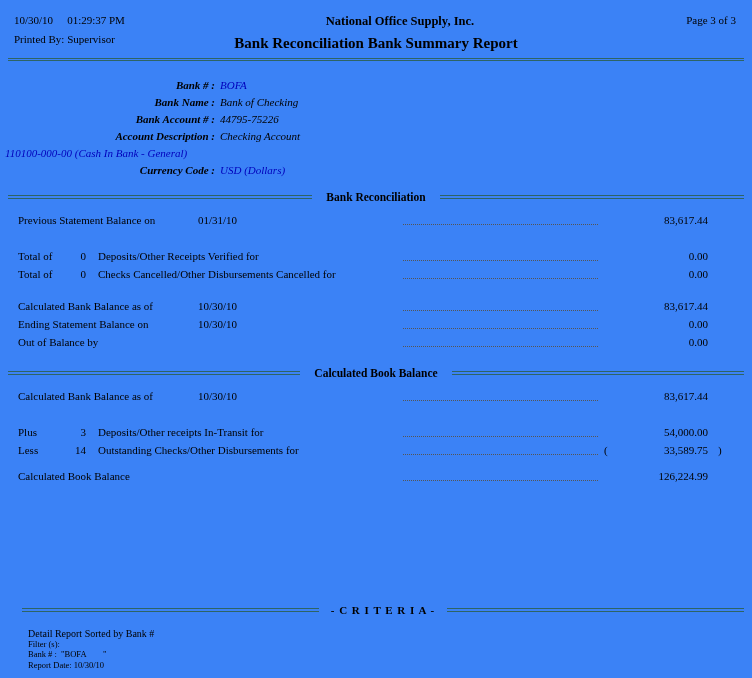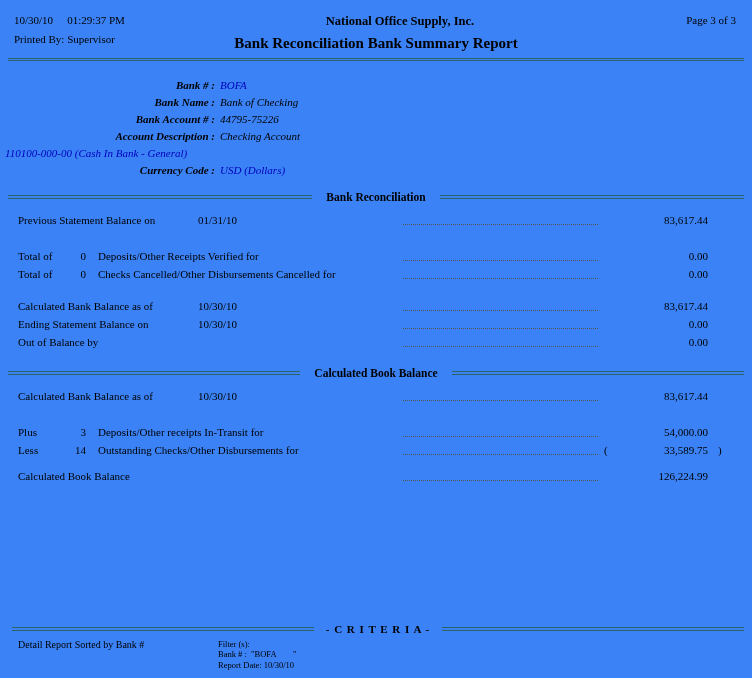--- a/index.html
+++ b/index.html
@@ -48,25 +48,25 @@
   .r-mid{width:80px;white-space:nowrap;}
   .r-fill{flex:1;}
   .r-leader{width:195px;border-bottom:1px dotted #555;align-self:flex-end;margin-bottom:4px;}
   .r-popen{width:18px;text-align:left;padding-left:6px;}
   .r-amt{width:92px;text-align:right;}
   .r-pclose{width:26px;text-align:left;padding-left:10px;}
   .gap-lg{margin-top:18px;}
   .gap-md{margin-top:14px;}
   .gap-sm{margin-top:8px;}
   
-  .criteria{position:absolute;left:4px;right:0;bottom:8px;}
+  .criteria{position:absolute;left:14px;right:0;bottom:8px;}
   .criteria-hdr{display:flex;align-items:center;margin:0 8px;}
   .criteria-hdr .dline{flex:1;height:4px;border-top:1px solid var(--rule);border-bottom:1px solid var(--rule);}
   .criteria-title{font-weight:bold;font-size:11px;padding:0 12px;letter-spacing:1px;white-space:nowrap;}
-  .criteria-body{display:flex;margin-top:4px;padding:0 14px;}
+  .criteria-body{display:flex;margin-top:12px;padding:0 14px;flex-direction:column;}
   .sorted-by{font-size:10px;width:200px;}
   .filters{font-size:8.5px;line-height:10.5px;}
   .pre{white-space:pre;}
 </style>
 </head>
 <body>
 
 <div class="page">
 
   <div class="hdr">

